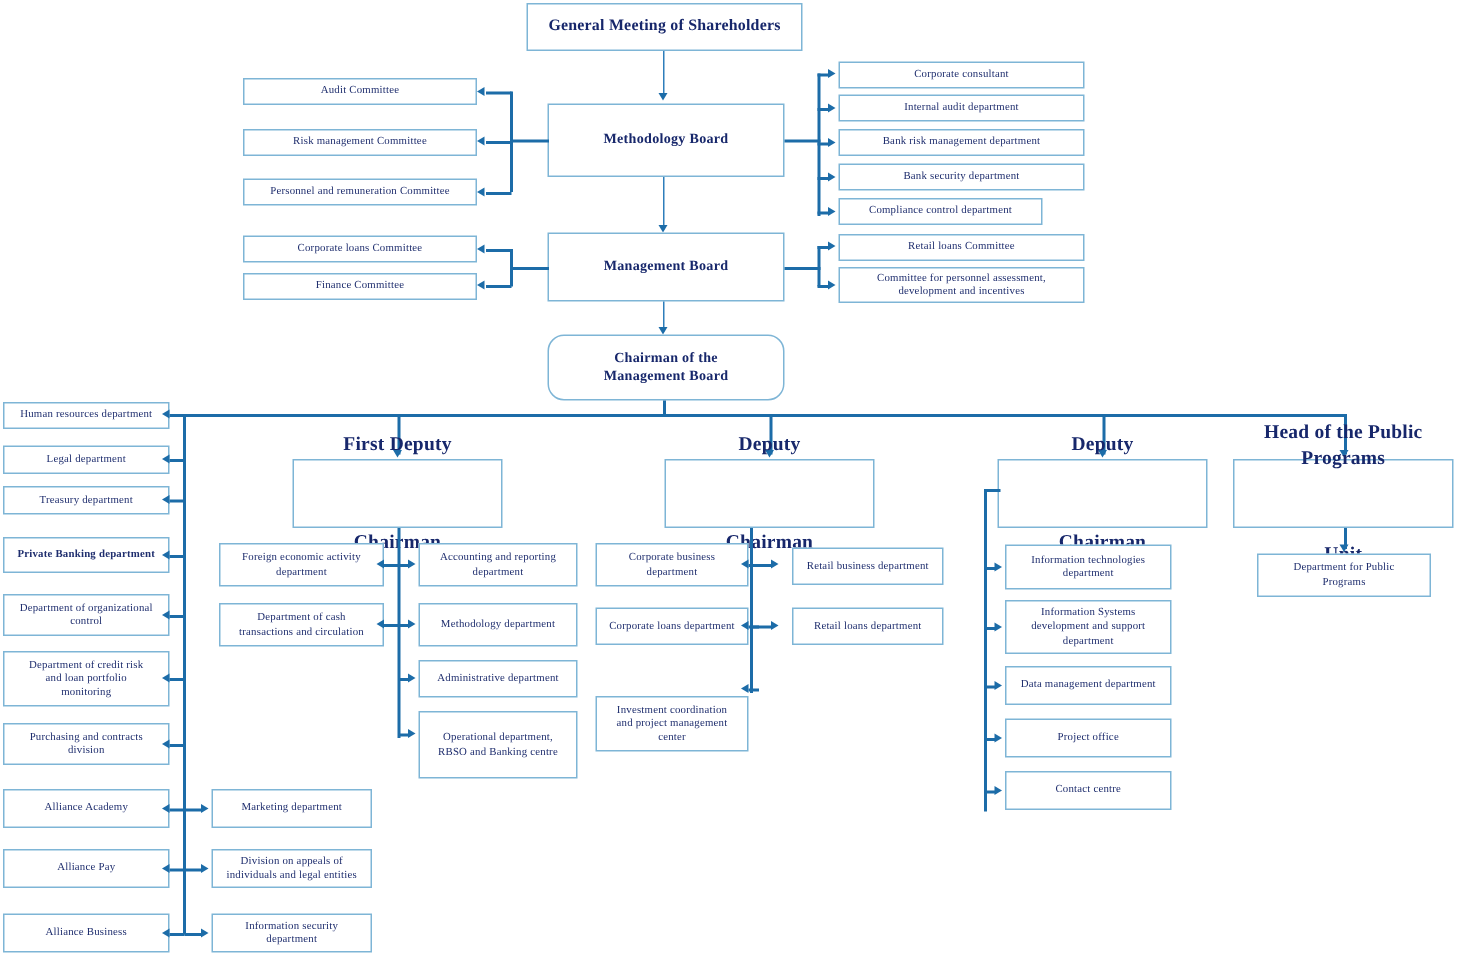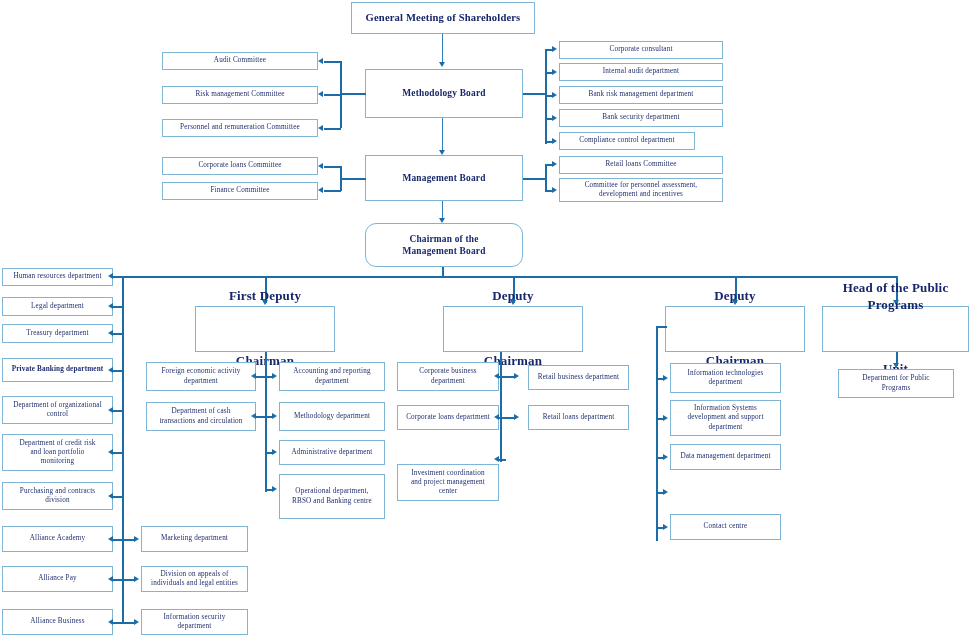--- a/index.html
+++ b/index.html
@@ -296,20 +296,21 @@
   <div class="box" style="left:670px;top:363px;width:111px;height:30px;flex-direction:column;">
     <span>Information technologies</span>
     <span>department</span>
   </div>
   <div class="box" style="left:670px;top:400px;width:111px;height:36px;flex-direction:column;">
     <span>Information Systems</span>
     <span>development and support</span>
     <span>department</span>
   </div>
   <div class="box" style="left:670px;top:444px;width:111px;height:26px;">Data management department</div>
+  <div class="box" style="left:670px;top:479px;width:111px;height:26px;">Project office</div>
   <div class="box" style="left:670px;top:514px;width:111px;height:26px;">Contact centre</div>
 
   <div class="ln ln2h" style="left:656px;top:378px;width:8px;"></div>
   <div class="arr arr-r" style="left:663px;top:375px;"></div>
   <div class="ln ln2h" style="left:656px;top:418px;width:8px;"></div>
   <div class="arr arr-r" style="left:663px;top:415px;"></div>
   <div class="ln ln2h" style="left:656px;top:457px;width:8px;"></div>
   <div class="arr arr-r" style="left:663px;top:454px;"></div>
   <div class="ln ln2h" style="left:656px;top:492px;width:8px;"></div>
   <div class="arr arr-r" style="left:663px;top:489px;"></div>

